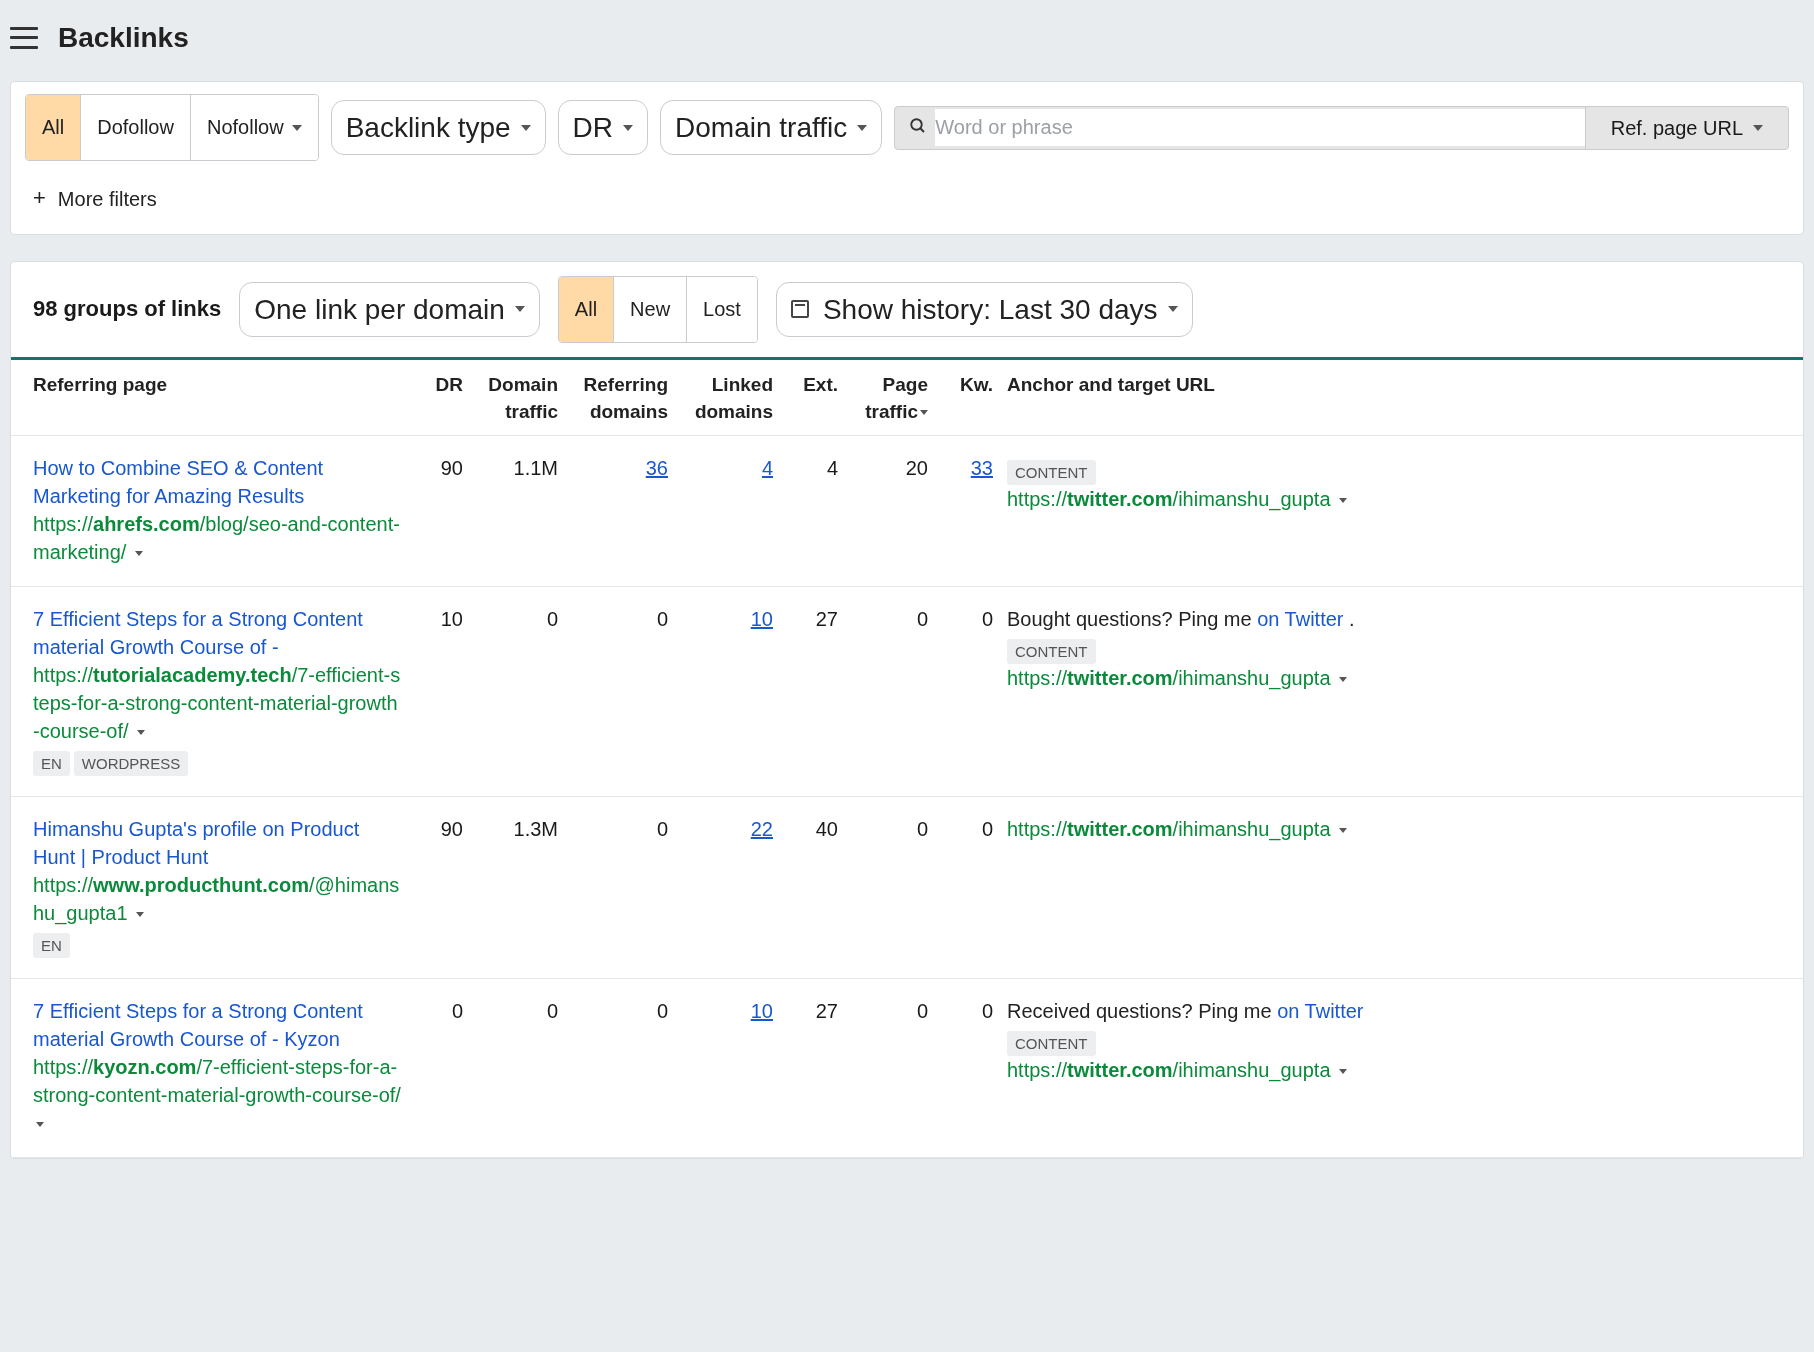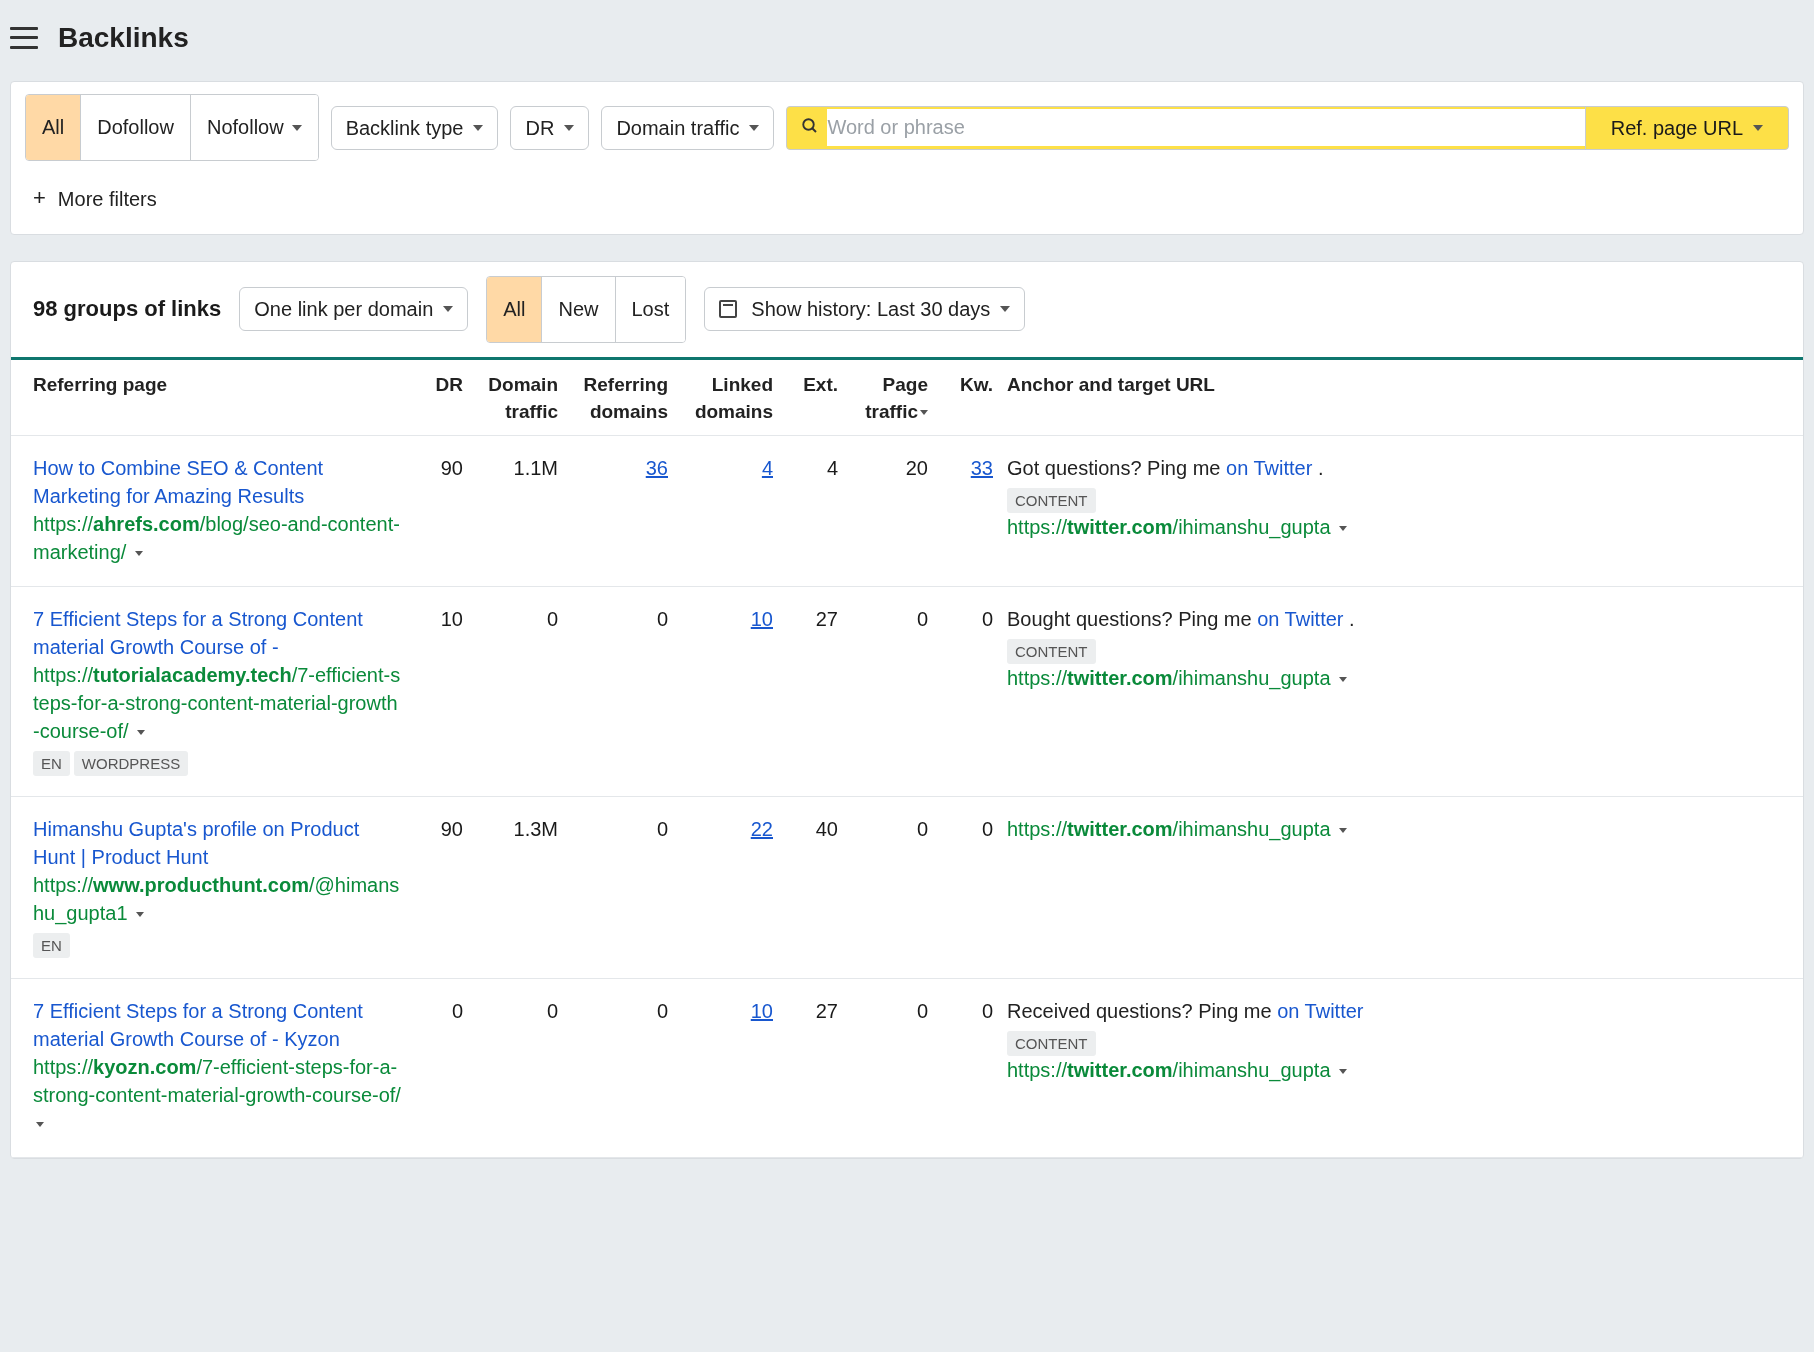--- a/index.html
+++ b/index.html
@@ -50,24 +50,24 @@
   display: flex; align-items: center; gap: 8px;
   color: #222;
 }
 .seg-btn:last-child { border-right: none; }
 .seg-btn.active { background: #ffd9a6; }
 
 .dd-btn {
   display: inline-flex; align-items: center; gap: 10px;
   padding: 7px 14px;
   border: 1px solid #c8ccd0;
-  border-radius: 6px;
+  border-radius: 13px;
   background: #fff;
   cursor: pointer;
-  font-size: 20px;
+  font-size: 28px;
   color: #222;
 }
 .caret {
   width: 0; height: 0;
   border-left: 5px solid transparent;
   border-right: 5px solid transparent;
   border-top: 6px solid #555;
 }
 .caret-sm {
   width: 0; height: 0;
@@ -75,21 +75,21 @@
   border-right: 4px solid transparent;
   border-top: 5px solid #555;
   display: inline-block;
   margin-left: 3px;
   vertical-align: middle;
 }
 .search-wrap {
   display: inline-flex; align-items: center;
   border: 1px solid #c8ccd0;
   border-radius: 4px;
-  background: #fde047;
+  background: #e5e5e5;
   overflow: hidden;
   flex: 1 1 auto;
   min-width: 380px;
 }
 .search-icon-box { padding: 7px 8px 7px 14px; color: #555; }
 .search-input {
   border: none; outline: none;
   font-size: 20px;
   padding: 7px 10px 7px 0;
   flex: 1;
@@ -273,21 +273,21 @@
           <div class="link-blue">How to Combine SEO &amp; Content Marketing for Amazing Results</div>
           <div class="link-green">https://<b>ahrefs.com</b>/blog/seo-and-content-marketing/ <span class="caret-sm"></span></div>
         </div>
         <div class="cell right">90</div>
         <div class="cell right">1.1M</div>
         <div class="cell right num-blue">36</div>
         <div class="cell right num-blue">4</div>
         <div class="cell right">4</div>
         <div class="cell right">20</div>
         <div class="cell right num-blue">33</div>
-        <div class="cell anchor-col"><div class="anchor-text">Got questions? Ping me <span class="link-blue">on Twitter</span> .</div><span class="badge">CONTENT</span><div class="link-green">https://<b>twitter.com</b>/ihimanshu_gupta <span class="caret-sm"></span></div></div>
+        <div class="cell anchor-col"><span class="badge">CONTENT</span><div class="link-green">https://<b>twitter.com</b>/ihimanshu_gupta <span class="caret-sm"></span></div></div>
       </div>
       <div class="row">
         <div class="cell">
           <div class="link-blue">7 Efficient Steps for a Strong Content material Growth Course of -</div>
           <div class="link-green">https://<b>tutorialacademy.tech</b>/7-efficient-steps-for-a-strong-content-material-growth-course-of/ <span class="caret-sm"></span></div>
           <div><span class="badge">EN</span><span class="badge">WORDPRESS</span></div>
         </div>
         <div class="cell right">10</div>
         <div class="cell right">0</div>
         <div class="cell right">0</div>

